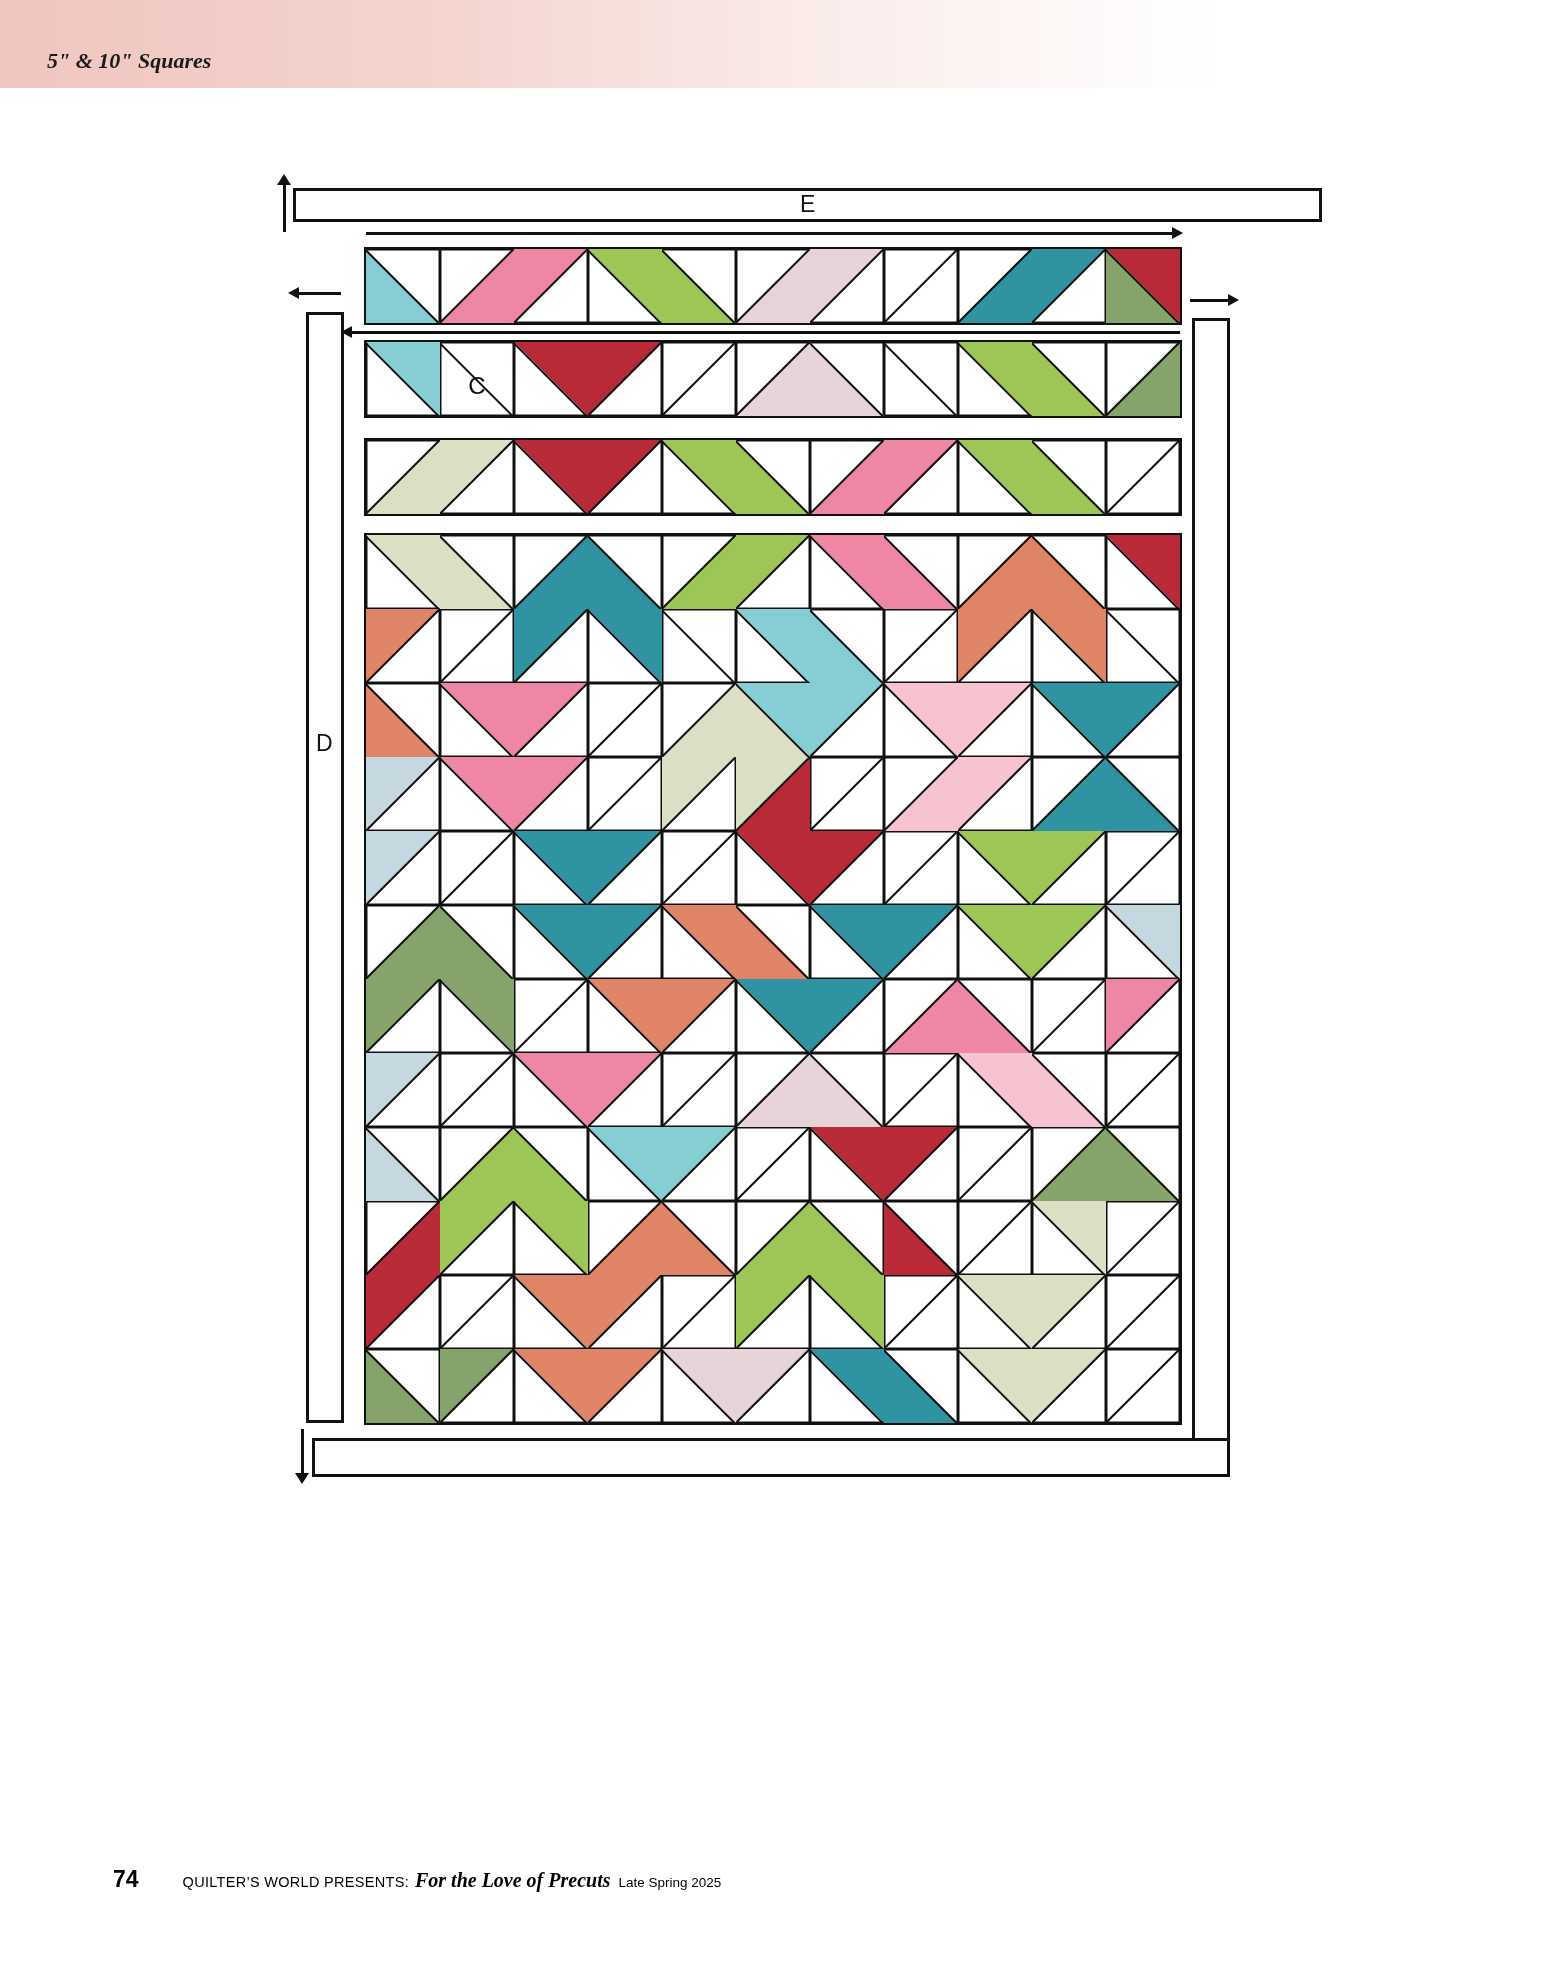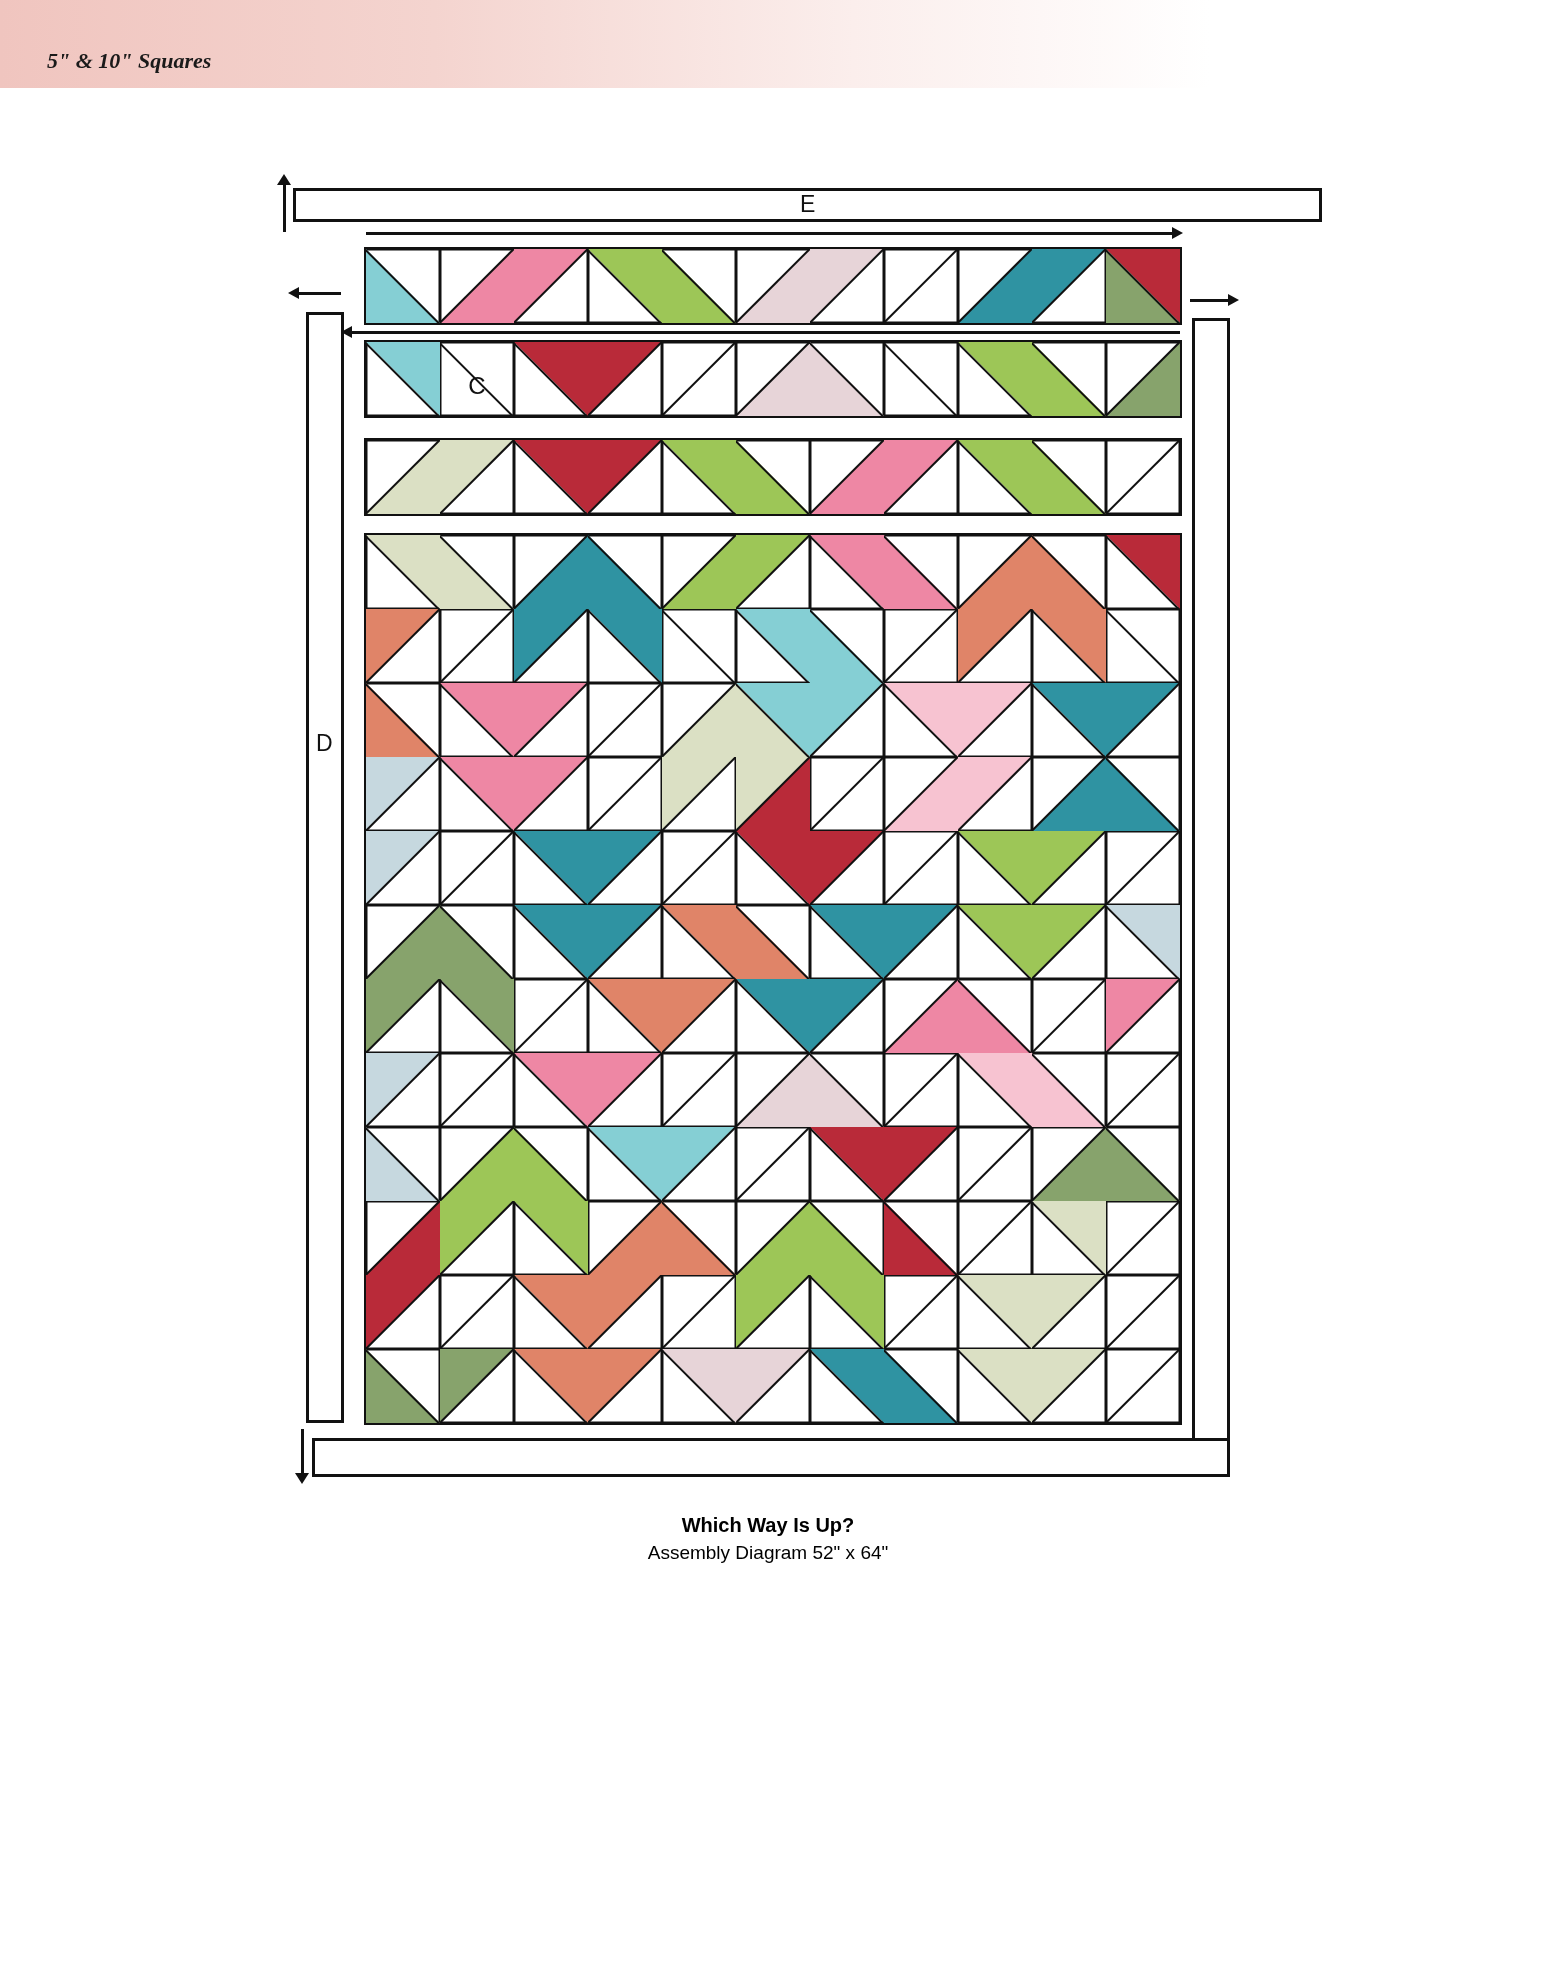--- a/index.html
+++ b/index.html
@@ -712,19 +712,18 @@
         <div class="cell" style="left: 666px; top: 814px;">
           <div class="half tl" style="background: rgb(219, 224, 196);"></div>
           <div class="diag f"></div>
         </div>
         <div class="cell" style="left: 740px; top: 814px;">
           <div class="diag f"></div>
         </div>
       </div>
     </div>
 
-  <div id="caption">
-    <div id="caption-title">Which Way Is Up?</div>
-    <div id="caption-sub">Assembly Diagram 52" x 64"</div>
+
+  <div id="footer">
+    <span id="footer-page">74</span><span id="footer-presents">QUILTER’S WORLD PRESENTS:</span><span id="footer-title">For the Love of Precuts</span><span id="footer-issue">Late Spring 2025</span>
   </div>
 
-
 </div>
 
 </body></html>

